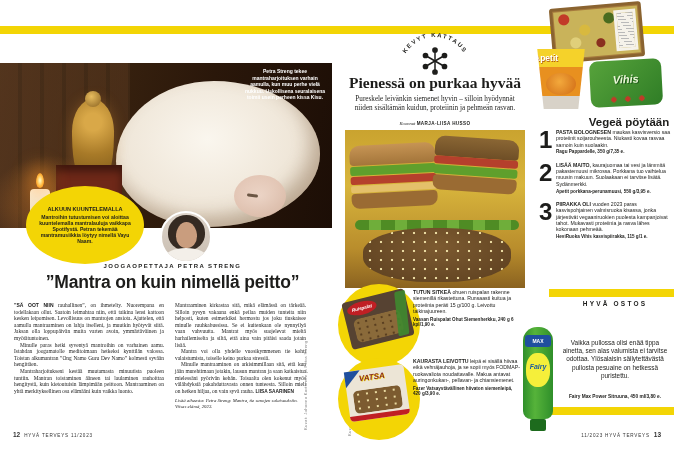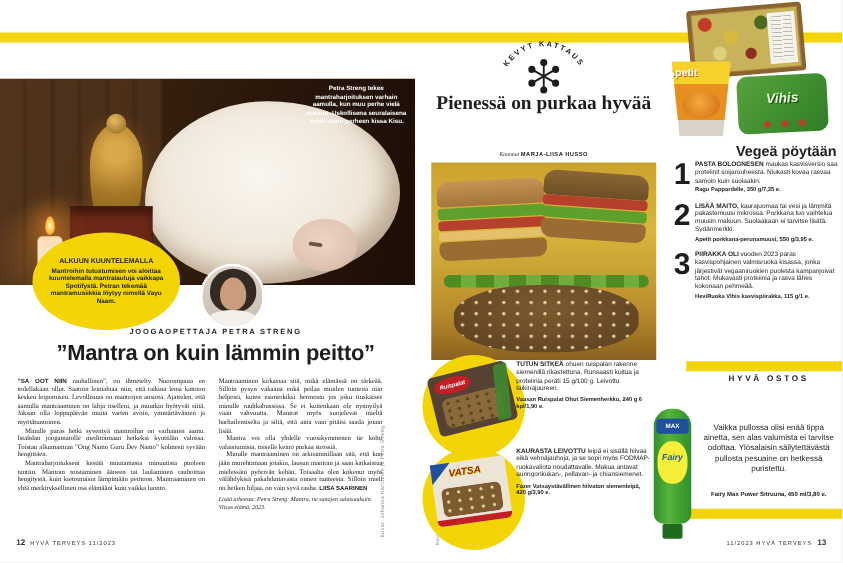--- a/index.html
+++ b/index.html
@@ -221,21 +221,21 @@
     <p class="badge-body">Mantroihin tutustumisen voi aloittaa kuuntelemalla mantralauluja vaikkapa Spotifystä. Petran tekemää mantramusiikkia löytyy nimellä Vayu Naam.</p>
   </div>
 
   <div class="portrait">
     <div class="p-hair"></div>
     <div class="p-face"></div>
     <div class="p-top"></div>
   </div>
 
   <div class="kicker">JOOGAOPETTAJA PETRA STRENG</div>
-  <h1 class="headline-left">”Mantra on kuin lämmin peitto”</h1>
+  <h1 class="headline-left">”Mantra on kuin nimellä peitto”</h1>
 
   <div class="columns">
     <div class="col1">
       <p><b class="lead-in">”SÄ OOT NIIN</b><span> rauhallinen”, on ihmetelty. Nuorempana en todellakaan ollut. Saatoin leimahtaa niin, että taikina lensi kattoon kesken leipomisen. Levollisuus on mantrojen ansiota. Ajattelen, että aamulla mantraaminen on lahja itselleni, ja muutkin hyötyvät siitä. Jaksan olla loppupäivän muita varten avoin, ymmärtäväinen ja myötätuntoinen.</span></p>
       <p>Minulle paras hetki syventyä mantroihin on varhainen aamu. Istahdan joogamatolle meditoimaan hetkeksi kynttilän valossa. Toistan alkumantran ”Ong Namo Guru Dev Namo” kolmesti syvään hengittäen.</p>
       <p>Mantraharjoitukseni kestää muutamasta minuutista puoleen tuntiin. Mantran toistaminen ääneen tai laulaminen rauhoittaa hengitystä, kuin kietoutuisin lämpimään peittoon. Mantraaminen on yhtä merkityksellinen osa elämääni kuin vaikka luonto.</p>
     </div>
     <div class="col2">
       <p>Mantraaminen kirkastaa sitä, mikä elämässä on tärkeää. Silloin pysyn vakaana enkä peilaa muiden tunteita niin helposti, kuten esimerkiksi hermostu jos joku tiuskaisee minulle ruuhkabussissa. Se ei kuitenkaan ole nynnyilyä vaan vahvuutta. Mantrat myös suojelevat mieltä harhailemiselta ja siltä, että aina vain pitäisi saada jotain lisää.</p>
       <p>Mantra voi olla yhdelle vuosikymmenen tie kohti valaistumista, toiselle keino purkaa stressiä.</p>
@@ -259,20 +259,21 @@
       <circle cx="45" cy="17" r="2.1"></circle>
       <circle cx="54.5" cy="22.5" r="2.1"></circle>
       <circle cx="54.5" cy="33.5" r="2.1"></circle>
       <circle cx="45" cy="39" r="2.1"></circle>
       <circle cx="35.5" cy="33.5" r="2.1"></circle>
       <circle cx="35.5" cy="22.5" r="2.1"></circle>
     </g>
   </svg>
 
   <h2 class="headline-right">Pienessä on purkaa hyvää</h2>
+  <p class="standfirst">Pureskele leivänkin siemenet hyvin – silloin hyödynnät niiden sisältämän kuidun, proteiinin ja pehmeän rasvan.</p>
   <div class="byline">
     <span class="lbl">Koonnut</span>
     <span class="nm">MARJA-LIISA HUSSO</span>
   </div>
 
   <div class="sandwich-photo">
     <div class="sw sw1">
       <div class="bt"></div>
         <div class="lt"></div>
       <div class="tm"></div>

